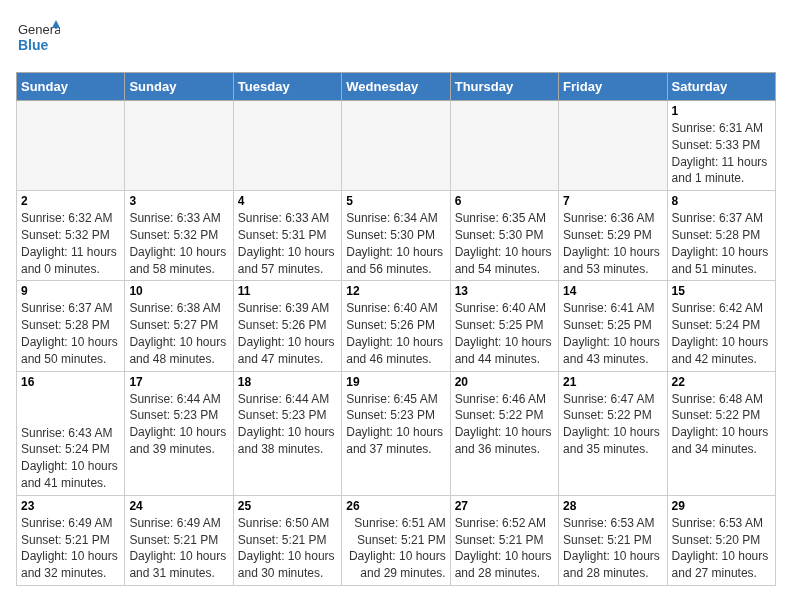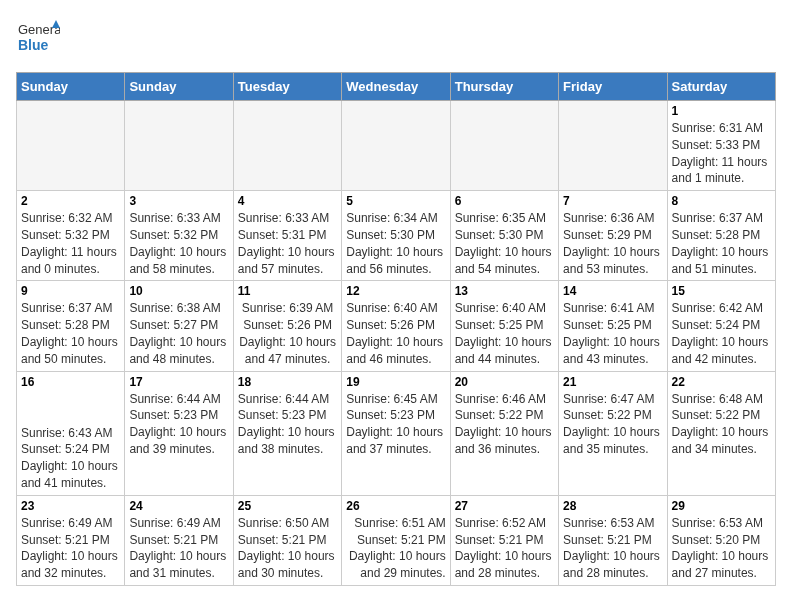--- a/index.html
+++ b/index.html
@@ -175,21 +175,21 @@
         </td>
         <td>
           <div class="day-num">10</div>
           <div class="day-info" style="white-space: pre-line;">Sunrise: 6:38 AM
 Sunset: 5:27 PM
 Daylight: 10 hours
 and 48 minutes.</div>
         </td>
         <td>
           <div class="day-num">11</div>
-          <div class="day-info" style="white-space: pre-line; text-align: center;">Sunrise: 6:39 AM
+          <div class="day-info" style="white-space: pre-line;">Sunrise: 6:39 AM
 Sunset: 5:26 PM
 Daylight: 10 hours
 and 47 minutes.</div>
         </td>
         <td>
           <div class="day-num">12</div>
           <div class="day-info" style="white-space: pre-line;">Sunrise: 6:40 AM
 Sunset: 5:26 PM
 Daylight: 10 hours
 and 46 minutes.</div>

